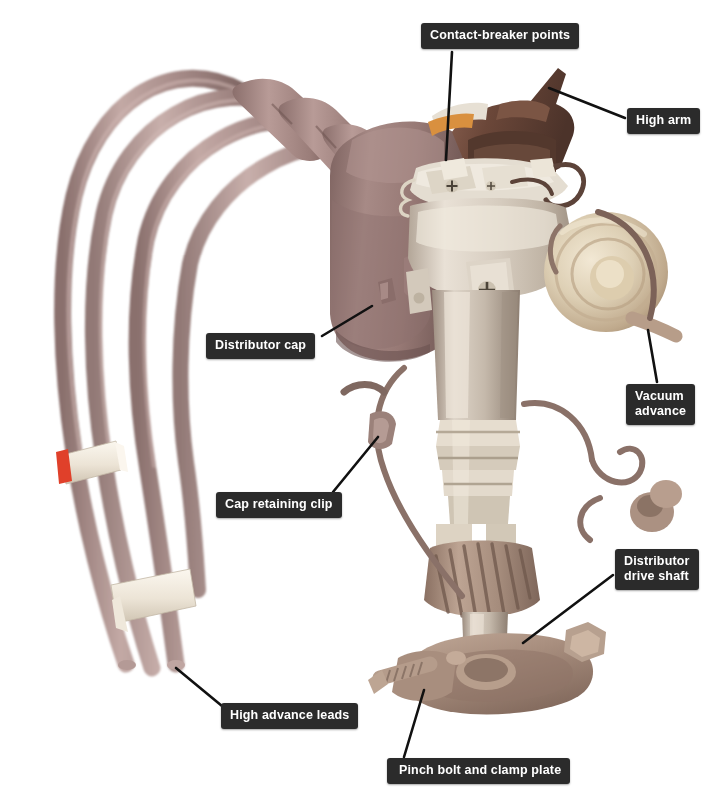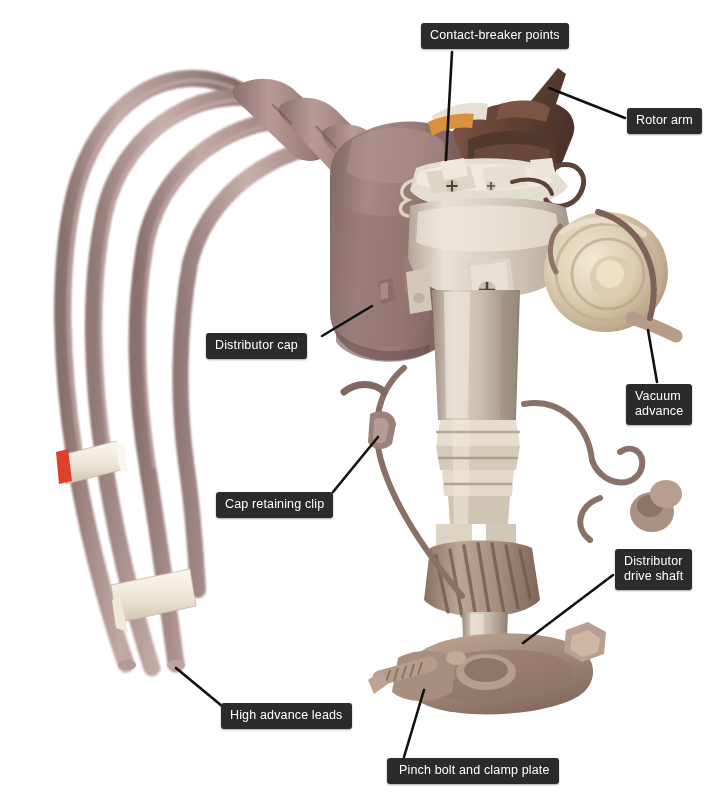--- a/index.html
+++ b/index.html
@@ -1,20 +1,20 @@
 <!DOCTYPE html>
 <html><head>
 <meta charset="utf-8">
 <style>
   html,body{margin:0;padding:0;background:#ffffff;}
   body{font-family:"Liberation Sans",sans-serif;}
   #stage{position:relative;width:720px;height:804px;background:#ffffff;overflow:hidden;}
   #art{position:absolute;left:0;top:0;width:720px;height:804px;}
   .callout{position:absolute;background:#2b2b2b;color:#ffffff;font-family:"Liberation Sans",sans-serif;
-           font-weight:normal;font-size:12.5px;line-height:14.5px;letter-spacing:.15px;
+           font-weight:bold;font-size:12.5px;line-height:14.5px;letter-spacing:.15px;
            padding:5px 9px 6px 9px;border-radius:3px;white-space:pre;text-align:left;
            box-shadow:0 1px 2px rgba(0,0,0,.35);}
   .callout.c2{line-height:15px;}
 </style>
 </head>
 <body>
 
 <div id="stage">
 
   <svg id="art" viewBox="0 0 720 804">
@@ -280,21 +280,21 @@
       <path d="M322,336 L372,306"></path>
       <path d="M657,382 L648,330"></path>
       <path d="M333,492 L378,437"></path>
       <path d="M613,575 L523,643"></path>
       <path d="M222,706 L176,668"></path>
       <path d="M404,757 L424,690"></path>
     </g>
   </svg>
 
   <div class="callout" style="left:421px;top:23px;">Contact-breaker points</div>
-  <div class="callout" style="left:627px;top:108px;">Rotor arm</div>
+  <div class="callout" style="left:627px;top:108px;">High arm</div>
   <div class="callout" style="left:206px;top:333px;">Distributor cap</div>
   <div class="callout c2" style="left:626px;top:384px;">Vacuum
 advance</div>
   <div class="callout c2" style="left:615px;top:549px;">Distributor
 drive shaft</div>
   <div class="callout" style="left:216px;top:492px;">Cap retaining clip</div>
   <div class="callout" style="left:221px;top:703px;">High advance leads</div>
   <div class="callout" style="left:387px;top:758px;padding-left:12px;">Pinch bolt and clamp plate</div>
 
 </div>

